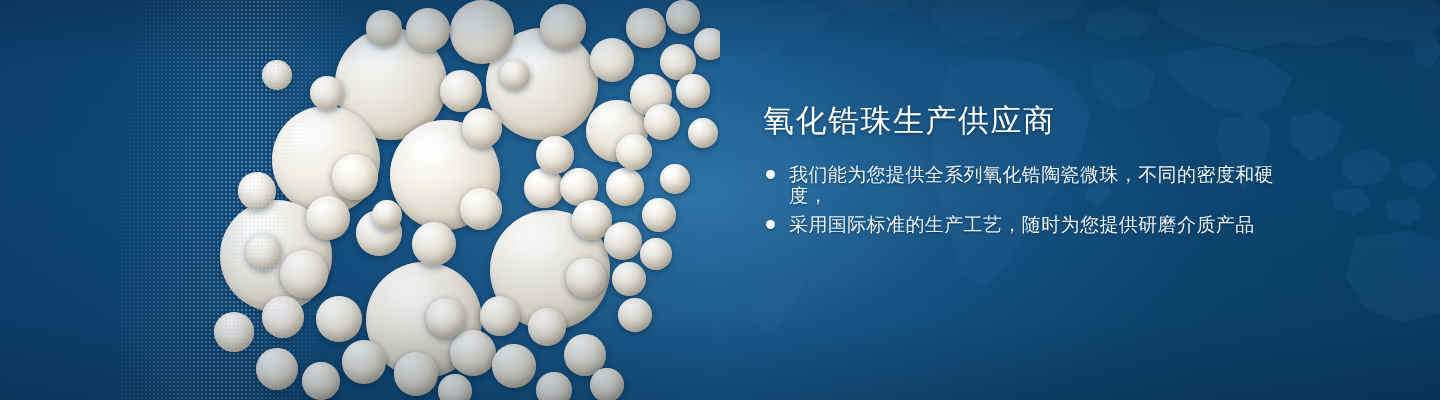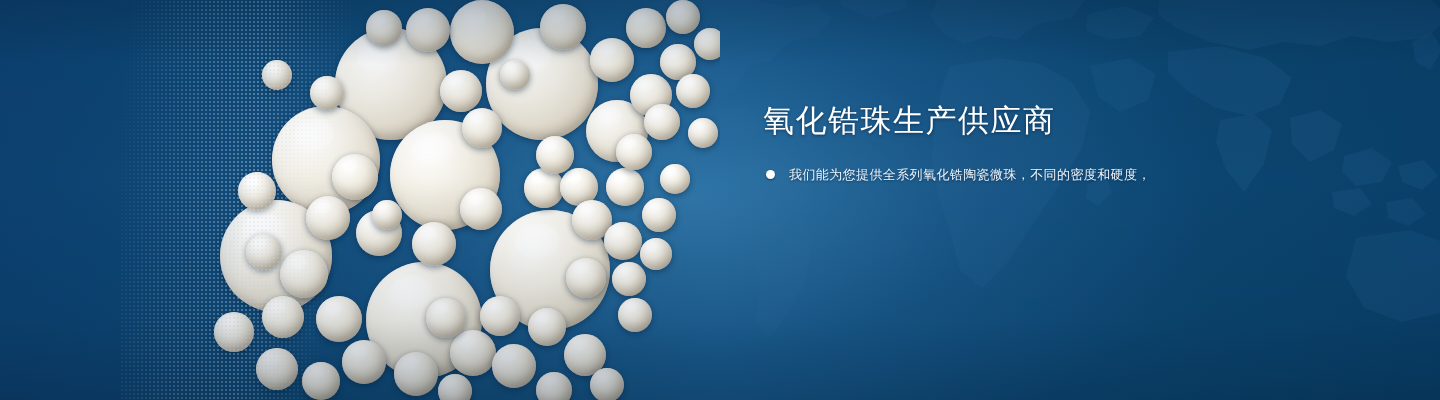--- a/index.html
+++ b/index.html
@@ -135,21 +135,21 @@
     color: #ffffff;
     letter-spacing: 1.5px;
     text-shadow: 0 1px 3px rgba(2,24,48,0.55);
   }
   .bullets { list-style: none; margin: 0; padding: 0; }
   .bullet-item {
     position: relative;
     padding-left: 26px;
     margin-bottom: 8px;
     color: #eef4fa;
-    font-size: 13px;
+    font-size: 19px;
     line-height: 21px;
     letter-spacing: 0.4px;
     text-shadow: 0 1px 2px rgba(2,24,48,0.5);
   }
   .bullet-item:last-child { margin-bottom: 0; }
   .bullet-dot {
     position: absolute;
     left: 3px;
     top: 6px;
     width: 9px;
@@ -279,16 +279,20 @@
 
   <div class="bg-vert"></div>
 
   <div class="content">
     <h1 class="headline">氧化锆珠生产供应商</h1>
     <ul class="bullets">
       <li class="bullet-item">
         <span class="bullet-dot"></span>
         <span class="bullet-line">我们能为您提供全系列氧化锆陶瓷微珠，不同的密度和硬度，</span>
       </li>
+      <li class="bullet-item">
+        <span class="bullet-dot"></span>
+        <span class="bullet-line">采用国际标准的生产工艺，随时为您提供研磨介质产品</span>
+      </li>
     </ul>
   </div>
 
 </div>
 
 </body></html>

